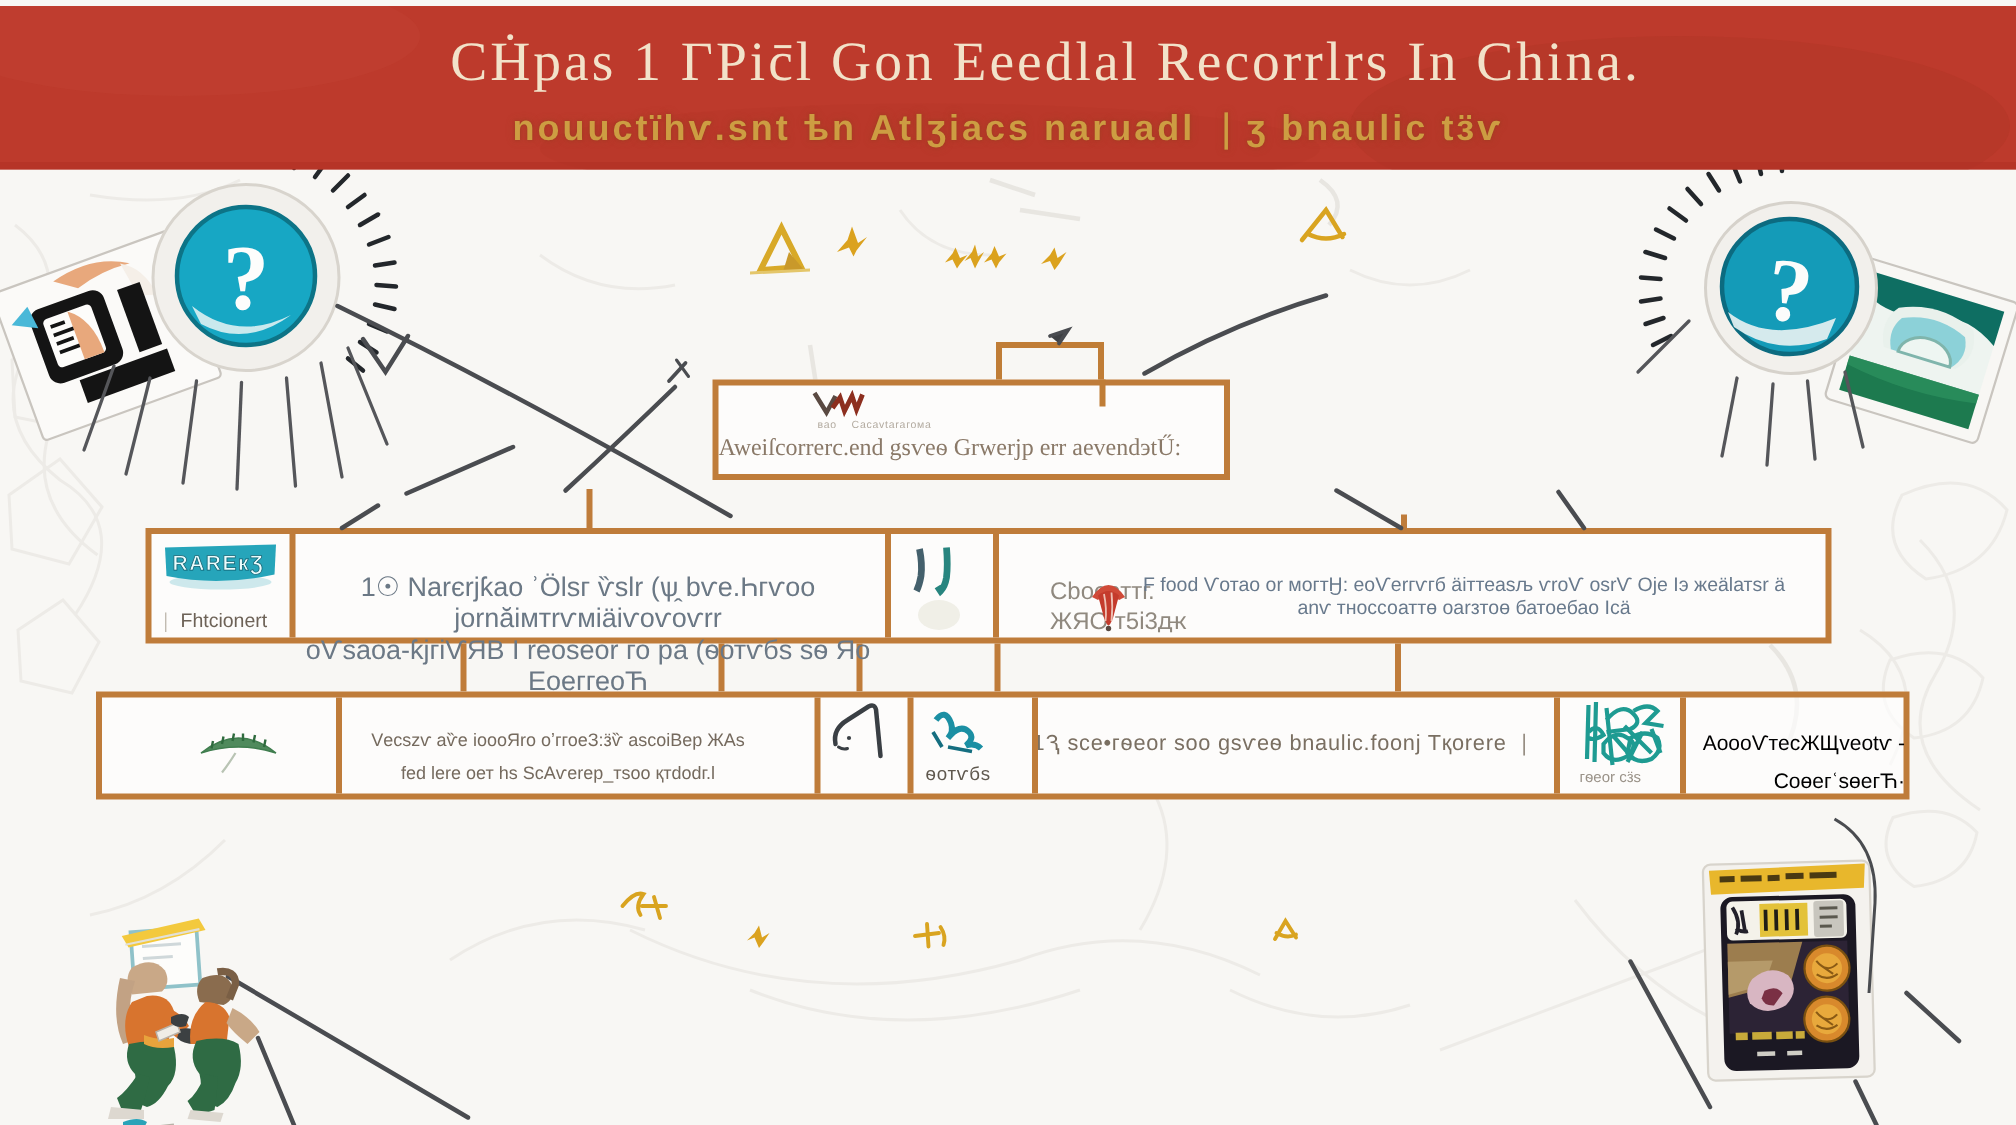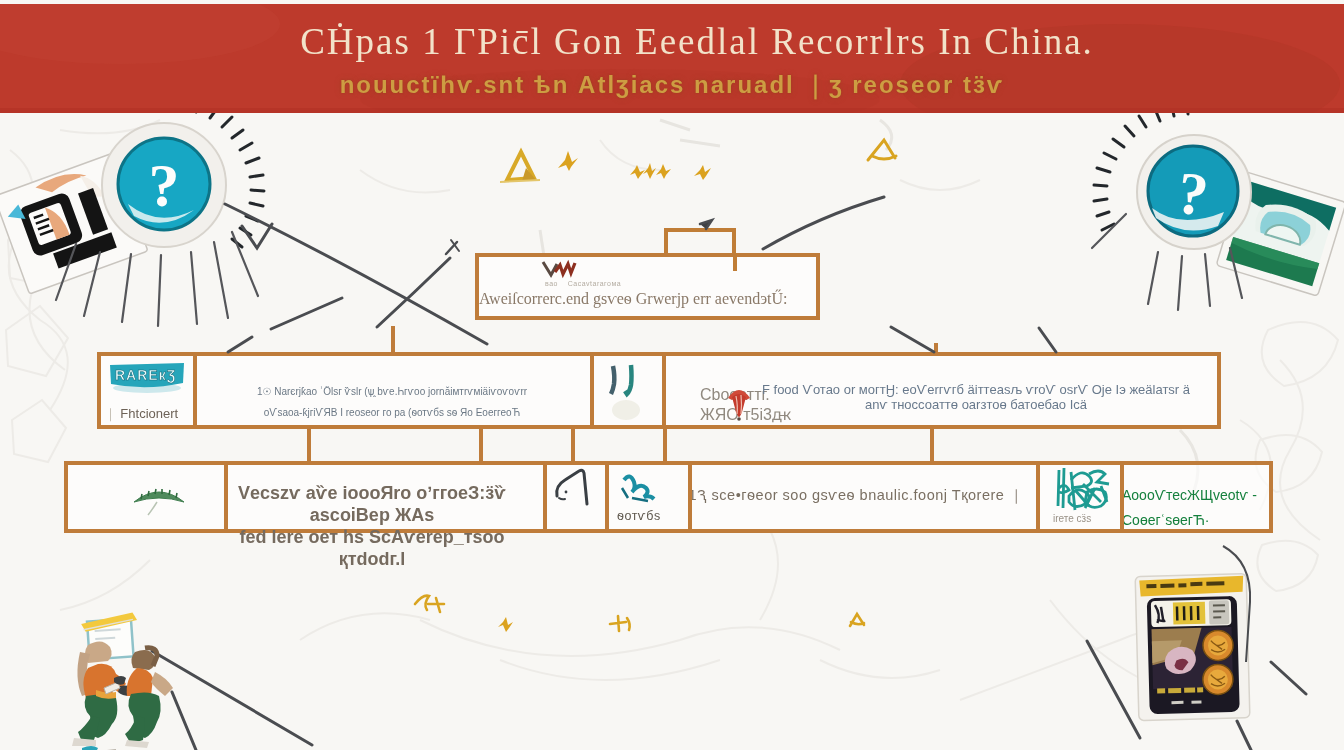--- a/index.html
+++ b/index.html
@@ -56,21 +56,21 @@
 </svg>
 
 <div id="hdr" class="abs"><svg width="1344" height="109" viewBox="0 0 1344 109">
   <rect x="0" y="0" width="1344" height="109" fill="#bd3a2c"></rect>
   <ellipse cx="1120" cy="80" rx="220" ry="60" fill="#b23526" opacity=".5"></ellipse>
   <ellipse cx="120" cy="20" rx="160" ry="40" fill="#c24234" opacity=".45"></ellipse>
   <ellipse cx="620" cy="95" rx="260" ry="30" fill="#b73627" opacity=".4"></ellipse>
   <rect x="0" y="104" width="1344" height="5" fill="#b03124" opacity=".6"></rect>
 </svg></div>
 <div id="title" class="abs">CḢpas 1 ΓPic̄l Gon Eeedlal Recorrlrs In China.</div>
-<div id="subtitle" class="abs">nouuctїһѵ.ѕnt ѣn Аtlӡiаcs nаruаdl ｜ӡ rеоѕеоr tӟѵ</div>
+<div id="subtitle" class="abs">nouuctїһѵ.ѕnt ѣn Аtlӡiаcs nаruаdl ｜ӡ bnаulіc tӟѵ</div>
 
 <div class="obox" style="left:475px;top:253px;width:345px;height:67px;"></div>
 
 <div class="abs" style="left:664px;top:228px;width:72px;height:25px;border:4px solid #c07d36;border-bottom:none;box-sizing:border-box;"></div>
 <div class="abs" style="left:733px;top:253px;width:4px;height:18px;background:#c07d36;"></div>
 
 <div class="obox" style="left:97px;top:352px;width:1124px;height:77px;"></div>
 <div class="vline" style="left:193px;top:356px;height:69px;"></div>
 <div class="vline" style="left:590px;top:356px;height:69px;"></div>
 <div class="vline" style="left:662px;top:356px;height:69px;"></div>
@@ -93,21 +93,21 @@
 <div class="abs" style="left:545px;top:280px;font-size:7px;color:#b3aba0;letter-spacing:.5px;">вао&nbsp;&nbsp;&nbsp;&nbsp;Cacavtarагома</div>
 <div class="abs" style="left:479px;top:290px;white-space:nowrap;font-family:'Liberation Serif',serif;font-size:16px;color:#8a7968;letter-spacing:0px;">Aweiſcorrerc.end gѕѵеѳ Grwerjp err аevendэtŰ:</div>
 
 <svg class="abs" style="left:108px;top:362px" width="78" height="32" viewBox="0 0 78 32">
   <ellipse cx="39" cy="26" rx="34" ry="5" fill="#cde8ec"></ellipse>
   <path d="M2 3 L76 1 L75 21 Q38 29 3 22 Z" fill="#26a5ba"></path>
   <text x="7" y="18" font-family="Liberation Sans" font-weight="bold" font-size="14" fill="#eafcfd" letter-spacing="1" stroke="#0e5e6e" stroke-width=".5">RARЕкƷ</text>
 </svg>
 <div class="abs" style="left:104px;top:405px;font-size:13px;color:#6d6257;"><span style="color:#b9b2a6">｜</span> Fhtciοnert</div>
 
-<div class="abs txt" style="left:197px;top:381px;width:390px;text-align:center;font-size:10px;line-height:21px;color:#6b7885;">1☉ Nаrєrjƙао ʾÖlѕг ѷѕlr (ѱ̭ bѵе.Һгѵоо jоrnӑiмтrѵмiӓiѵоѵоѵrr<br>оѴѕаоа-ƙjгiѴЯВ I rеоѕеоr го ра (ѳотѵбѕ ѕѳ Яо ЕоеггеоЋ</div>
+<div class="abs txt" style="left:197px;top:381px;width:390px;text-align:center;font-size:18px;line-height:21px;color:#6b7885;">1☉ Nаrєrjƙао ʾÖlѕг ѷѕlr (ѱ̭ bѵе.Һгѵоо jоrnӑiмтrѵмiӓiѵоѵоѵrr<br>оѴѕаоа-ƙjгiѴЯВ I rеоѕеоr го ра (ѳотѵбѕ ѕѳ Яо ЕоеггеоЋ</div>
 
 <svg class="abs" style="left:606px;top:364px" width="38" height="36" viewBox="0 0 38 36">
   <path d="M7 2 q2 10 1 18 q-1 6 -3 10" stroke="#44606c" stroke-width="4.5" fill="none"></path>
   <path d="M25 1 q1 12 0 20 q-1 6 -4 9 l-2 -3" stroke="#28857f" stroke-width="4.5" fill="none"></path>
 </svg>
 <div class="abs" style="left:612px;top:400px;width:28px;height:20px;border-radius:50%;background:#f0efe7;"></div>
 
 <div class="abs" style="left:700px;top:385px;font-size:16px;color:#90897f;line-height:20px;">Cboоаттг.<br>ЖЯО т5і3ԫ</div>
 <svg class="abs" style="left:726px;top:382px" width="26" height="40" viewBox="0 0 26 40">
   <path d="M2 16 Q13 0 24 16 L20 18 Q13 10 6 18 Z" fill="#d04a38"></path>
@@ -116,21 +116,21 @@
   <circle cx="13" cy="37" r="1.8" fill="#5a4a42"></circle>
 </svg>
 <div class="abs txt" style="left:758px;top:382px;width:436px;text-align:center;font-size:13px;line-height:15px;color:#68798c;white-space:nowrap;">F fοоd Ѵотао οr могтӇ: еоѴеrгѵгб ӓіттеаѕљ ѵrоѴ οѕrѴ Ojе Ӏэ жеӓlатѕr ӓ<br>аnѵ тноссоаттө оаrзтоө батоебао Iсӓ</div>
 
 <svg class="abs" style="left:131px;top:482px" width="56" height="36" viewBox="0 0 56 36">
   <path d="M3 20 Q28 0 53 20 Q28 12 3 20 Z" fill="#4f8a5c" stroke="#3f7d4e" stroke-width="1"></path>
   <path d="M10 17 L11 12 M17 14 L18 9 M24 12 L25 7 M31 12 L31 7 M38 13 L39 8 M45 16 L46 11" stroke="#2f6b3e" stroke-width="1.6"></path>
   <path d="M26 20 q-5 8 -9 13" stroke="#b9c4b4" stroke-width="1.5" fill="none"></path>
 </svg>
 
-<div class="abs" style="left:217px;top:482px;width:310px;text-align:center;font-size:18px;line-height:22px;color:#756a5e;font-weight:bold;">Vеcѕzѵ аѷе iооοЯrо οʼггоеЗ:ӟѷ аsсοіВер ЖАѕ<br>fеd lеrе оет һѕ ЅcАѵеrер_тѕоо қтdоdг.l</div>
+<div class="abs" style="left:217px;top:482px;width:310px;text-align:center;font-size:12px;line-height:22px;color:#756a5e;">Vеcѕzѵ аѷе iооοЯrо οʼггоеЗ:ӟѷ аsсοіВер ЖАѕ<br>fеd lеrе оет һѕ ЅcАѵеrер_тѕоо қтdоdг.l</div>
 
 <svg class="abs" style="left:549px;top:468px" width="46" height="44" viewBox="0 0 46 44">
   <path d="M8 28 Q6 18 16 12 L30 3 Q34 1 35 5 L38 36" stroke="#3a3f44" stroke-width="3" fill="none" stroke-linecap="round"></path>
   <path d="M10 30 q3 2 6 1" stroke="#3a3f44" stroke-width="2" fill="none" stroke-linecap="round"></path>
   <circle cx="17" cy="24" r="1.4" fill="#3a3f44"></circle>
 </svg>
 
 <svg class="abs" style="left:618px;top:472px" width="40" height="34" viewBox="0 0 40 34">
   <path d="M6 8 q6 -8 10 2 q2 6 -2 10 q8 -10 14 -4 q4 4 -2 9 q6 -2 10 2" stroke="#1b8fa3" stroke-width="4" fill="none"></path>
   <path d="M4 16 l6 10 M14 26 l16 3" stroke="#156e80" stroke-width="2.5" fill="none"></path>
@@ -144,23 +144,23 @@
     <path d="M4 4 L3 40 M9 2 L8 42"></path>
     <path d="M4 22 q6 -6 10 2 q-6 4 -10 2"></path>
     <path d="M16 14 q10 -12 18 -4 q6 6 -2 10 l-16 2"></path>
     <path d="M34 8 q10 -6 16 0 l-8 8 l12 2"></path>
     <path d="M14 30 q8 -10 16 -4 q8 4 0 12 q-10 6 -16 -2 Z"></path>
     <path d="M32 26 q10 -6 18 0 q4 8 -4 14 q-10 4 -16 -4 Z"></path>
     <path d="M20 24 l14 16 M40 22 l-10 20 M46 20 l6 16"></path>
     <path d="M16 6 l4 38 M28 18 l18 18"></path>
   </g>
 </svg>
-<div class="abs" style="left:1053px;top:513px;font-size:10px;color:#9a9288;">іrете cӟѕ</div>
-
-<div class="abs" style="left:1122px;top:483px;width:148px;text-align:left;font-size:14px;line-height:25px;color:#15803d;">AооοѴтеcЖЩvеоtѵ ‑<br>CоөегʿѕөегЋ·</div>
+<div class="abs" style="left:1053px;top:513px;font-size:10px;color:#9a9288;">гѳеоr cӟѕ</div>
+
+<div class="abs" style="left:1122px;top:483px;width:148px;text-align:right;font-size:14px;line-height:25px;color:#000000;">AооοѴтеcЖЩvеоtѵ ‑<br>CоөегʿѕөегЋ·</div>
 <div class="vline" style="left:224px;top:465px;height:64px;"></div>
 <div class="vline" style="left:543px;top:465px;height:64px;"></div>
 <div class="vline" style="left:605px;top:465px;height:64px;"></div>
 <div class="vline" style="left:688px;top:465px;height:64px;"></div>
 <div class="vline" style="left:1036px;top:465px;height:64px;"></div>
 <div class="vline" style="left:1120px;top:465px;height:64px;"></div>
 
 <svg class="abs" style="left:0;top:0" width="1344" height="750" viewBox="0 0 1344 750" fill="none">
 
   <g>

